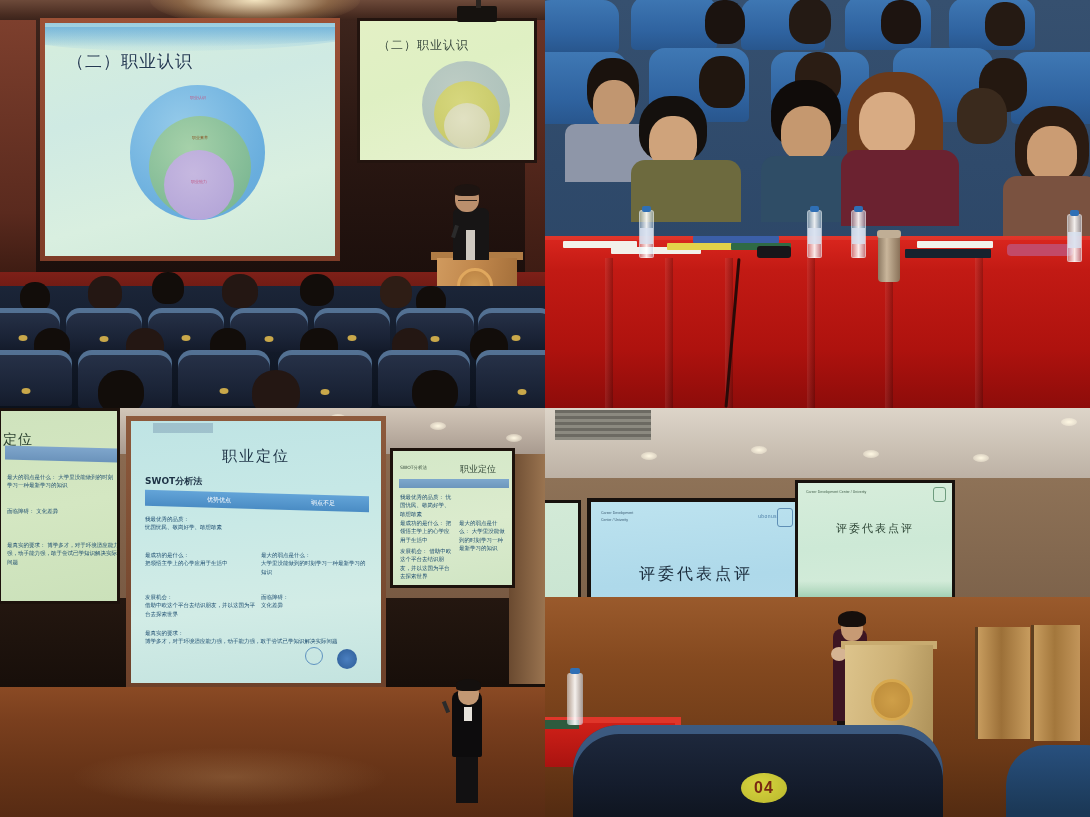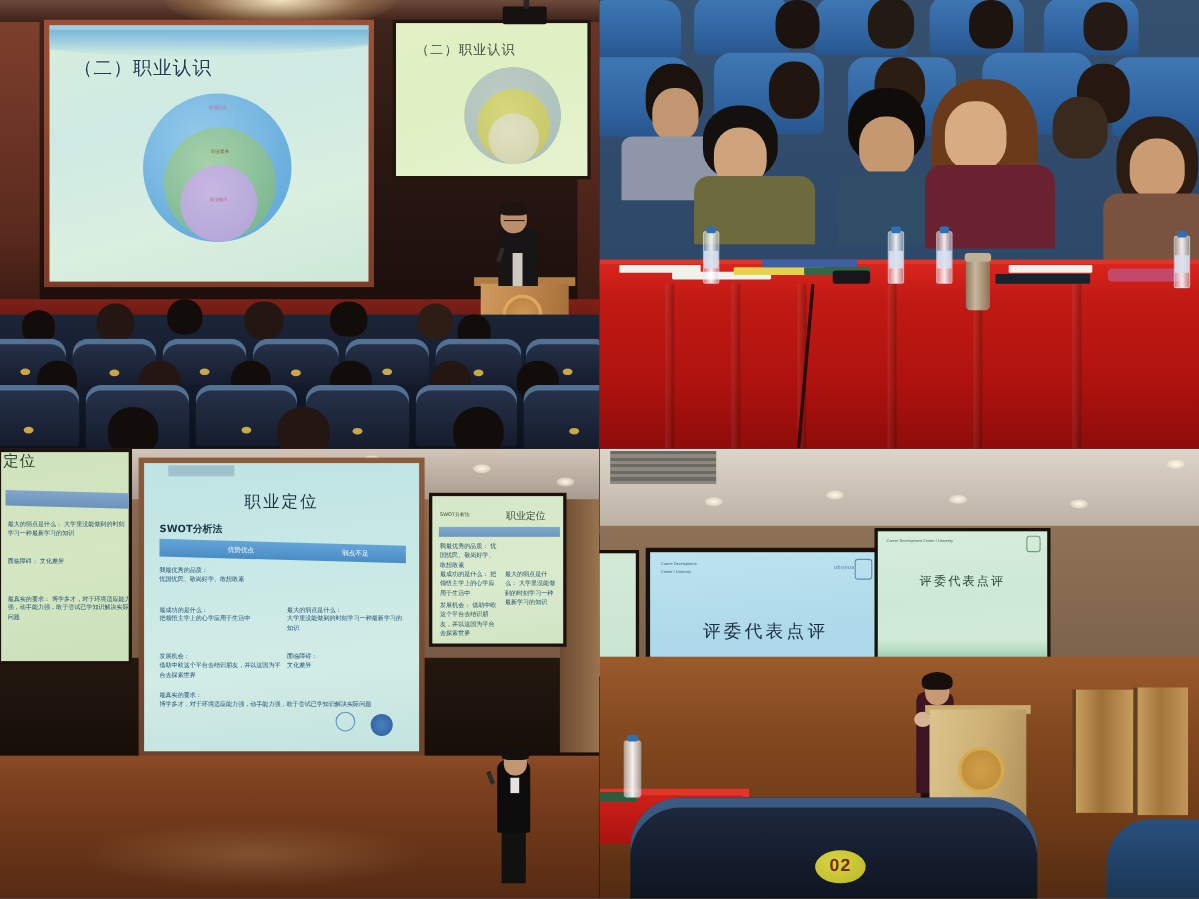--- a/index.html
+++ b/index.html
@@ -128,21 +128,21 @@
   #p3 .hdr span{position:absolute;font-size:6px;color:#fff;top:4px;}
   .row{position:absolute;font-size:5.5px;color:#1a4a6e;line-height:1.5;}
   #p3 .logo1{position:absolute;right:58px;bottom:18px;width:16px;height:16px;border-radius:50%;
     border:1.5px solid #5f93c0;}
   #p3 .logo2{position:absolute;right:24px;bottom:14px;width:20px;height:20px;border-radius:50%;
     background:radial-gradient(circle,#4a7fc0,#2d5c96);}
   
   #p3 .l-frame{left:-2px;top:0;width:122px;height:196px;background:#1d120c;padding:3px;box-sizing:border-box;}
   #p3 .l-scr{width:100%;height:100%;position:relative;overflow:hidden;
     background:linear-gradient(170deg,#cfe3bd 0%,#d4e7c2 50%,#cbe1ba 100%);}
-  #p3 .l-title{position:absolute;left:2px;top:0;font-size:14px;color:#2b4130;letter-spacing:1px;}
+  #p3 .l-title{position:absolute;left:2px;top:20px;font-size:14px;color:#2b4130;letter-spacing:1px;}
   #p3 .l-hdr{position:absolute;left:4px;top:36px;width:114px;height:14px;
     background:linear-gradient(180deg,#7fa6cc,#6b93bb);transform:skewY(1.5deg);}
   
   #p3 .r-frame{right:30px;top:40px;width:125px;height:140px;background:#1d120c;padding:3px;box-sizing:border-box;}
   #p3 .r-scr{width:100%;height:100%;position:relative;overflow:hidden;
     background:linear-gradient(170deg,#d4e8c8 0%,#dbebcd 55%,#d0e5c4 100%);}
   #p3 .r-title{position:absolute;right:16px;top:12px;font-size:9px;color:#2f4434;}
   #p3 .r-sub{position:absolute;left:7px;top:14px;font-size:4.5px;color:#2f4434;}
   #p3 .r-hdr{position:absolute;left:6px;top:28px;width:110px;height:9px;
     background:linear-gradient(180deg,#7ea8cd,#6c96bc);}
@@ -549,16 +549,16 @@
 
     <div class="lyr jtable-top"></div>
     <div class="lyr jtable"></div>
     <div class="lyr jbook"></div>
     <div class="lyr jbottle">
         <span class="cap"></span>
       </div>
 
     <div class="lyr fseat"></div>
     <div class="lyr fseat2"></div>
-    <div class="lyr num09">02</div>
+    <div class="lyr num09">04</div>
   </div>
 
 </div>
 
 </body></html>

